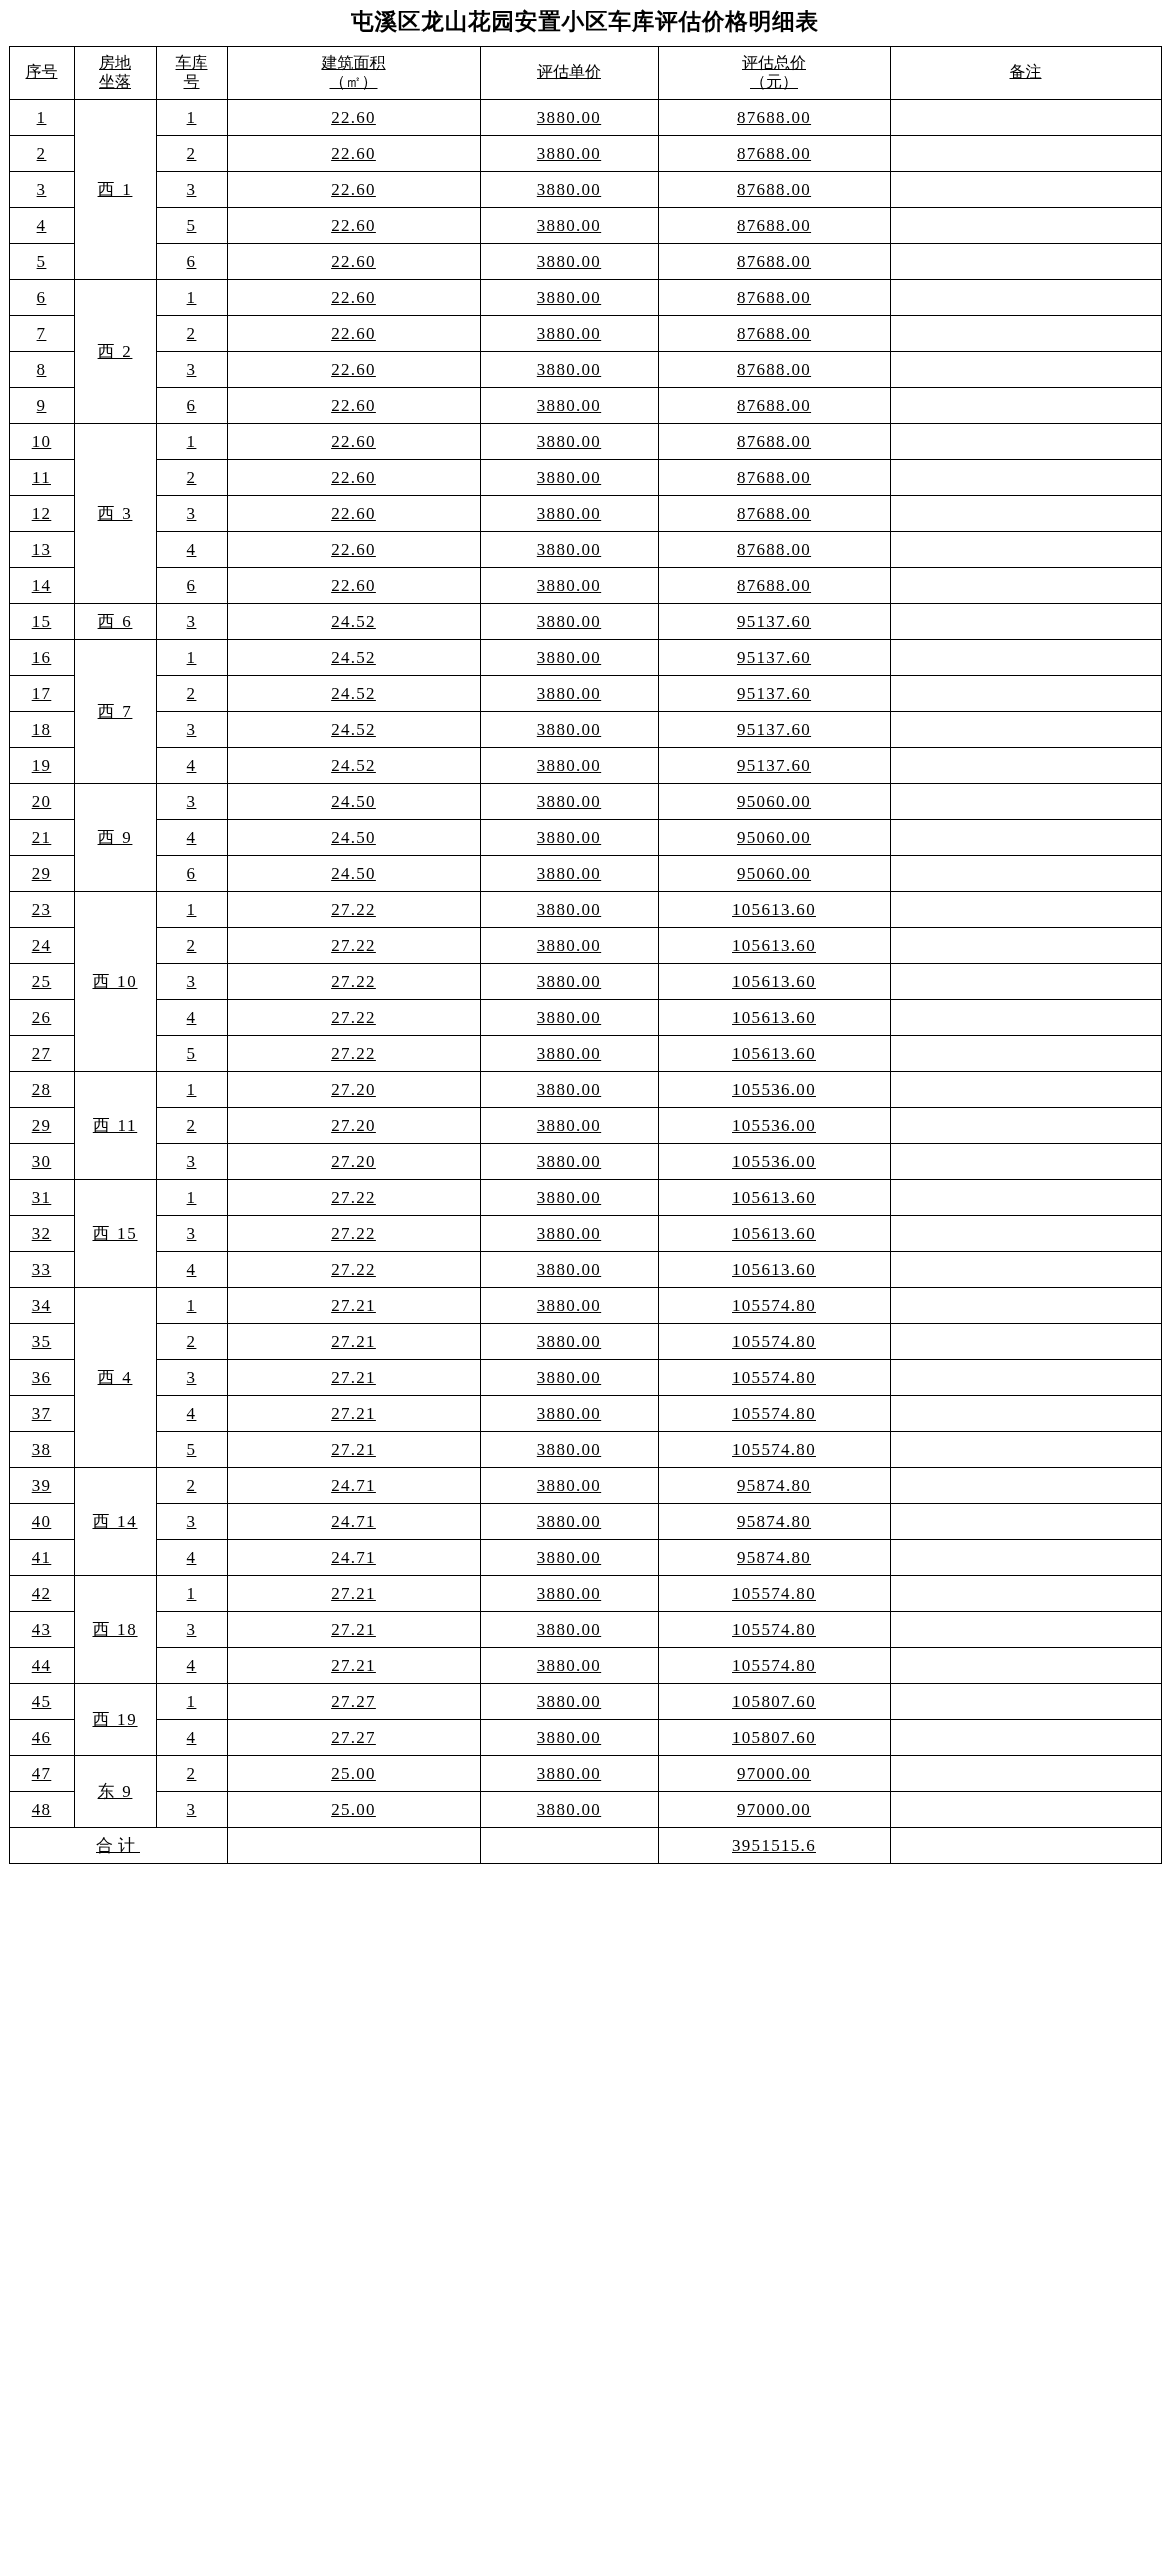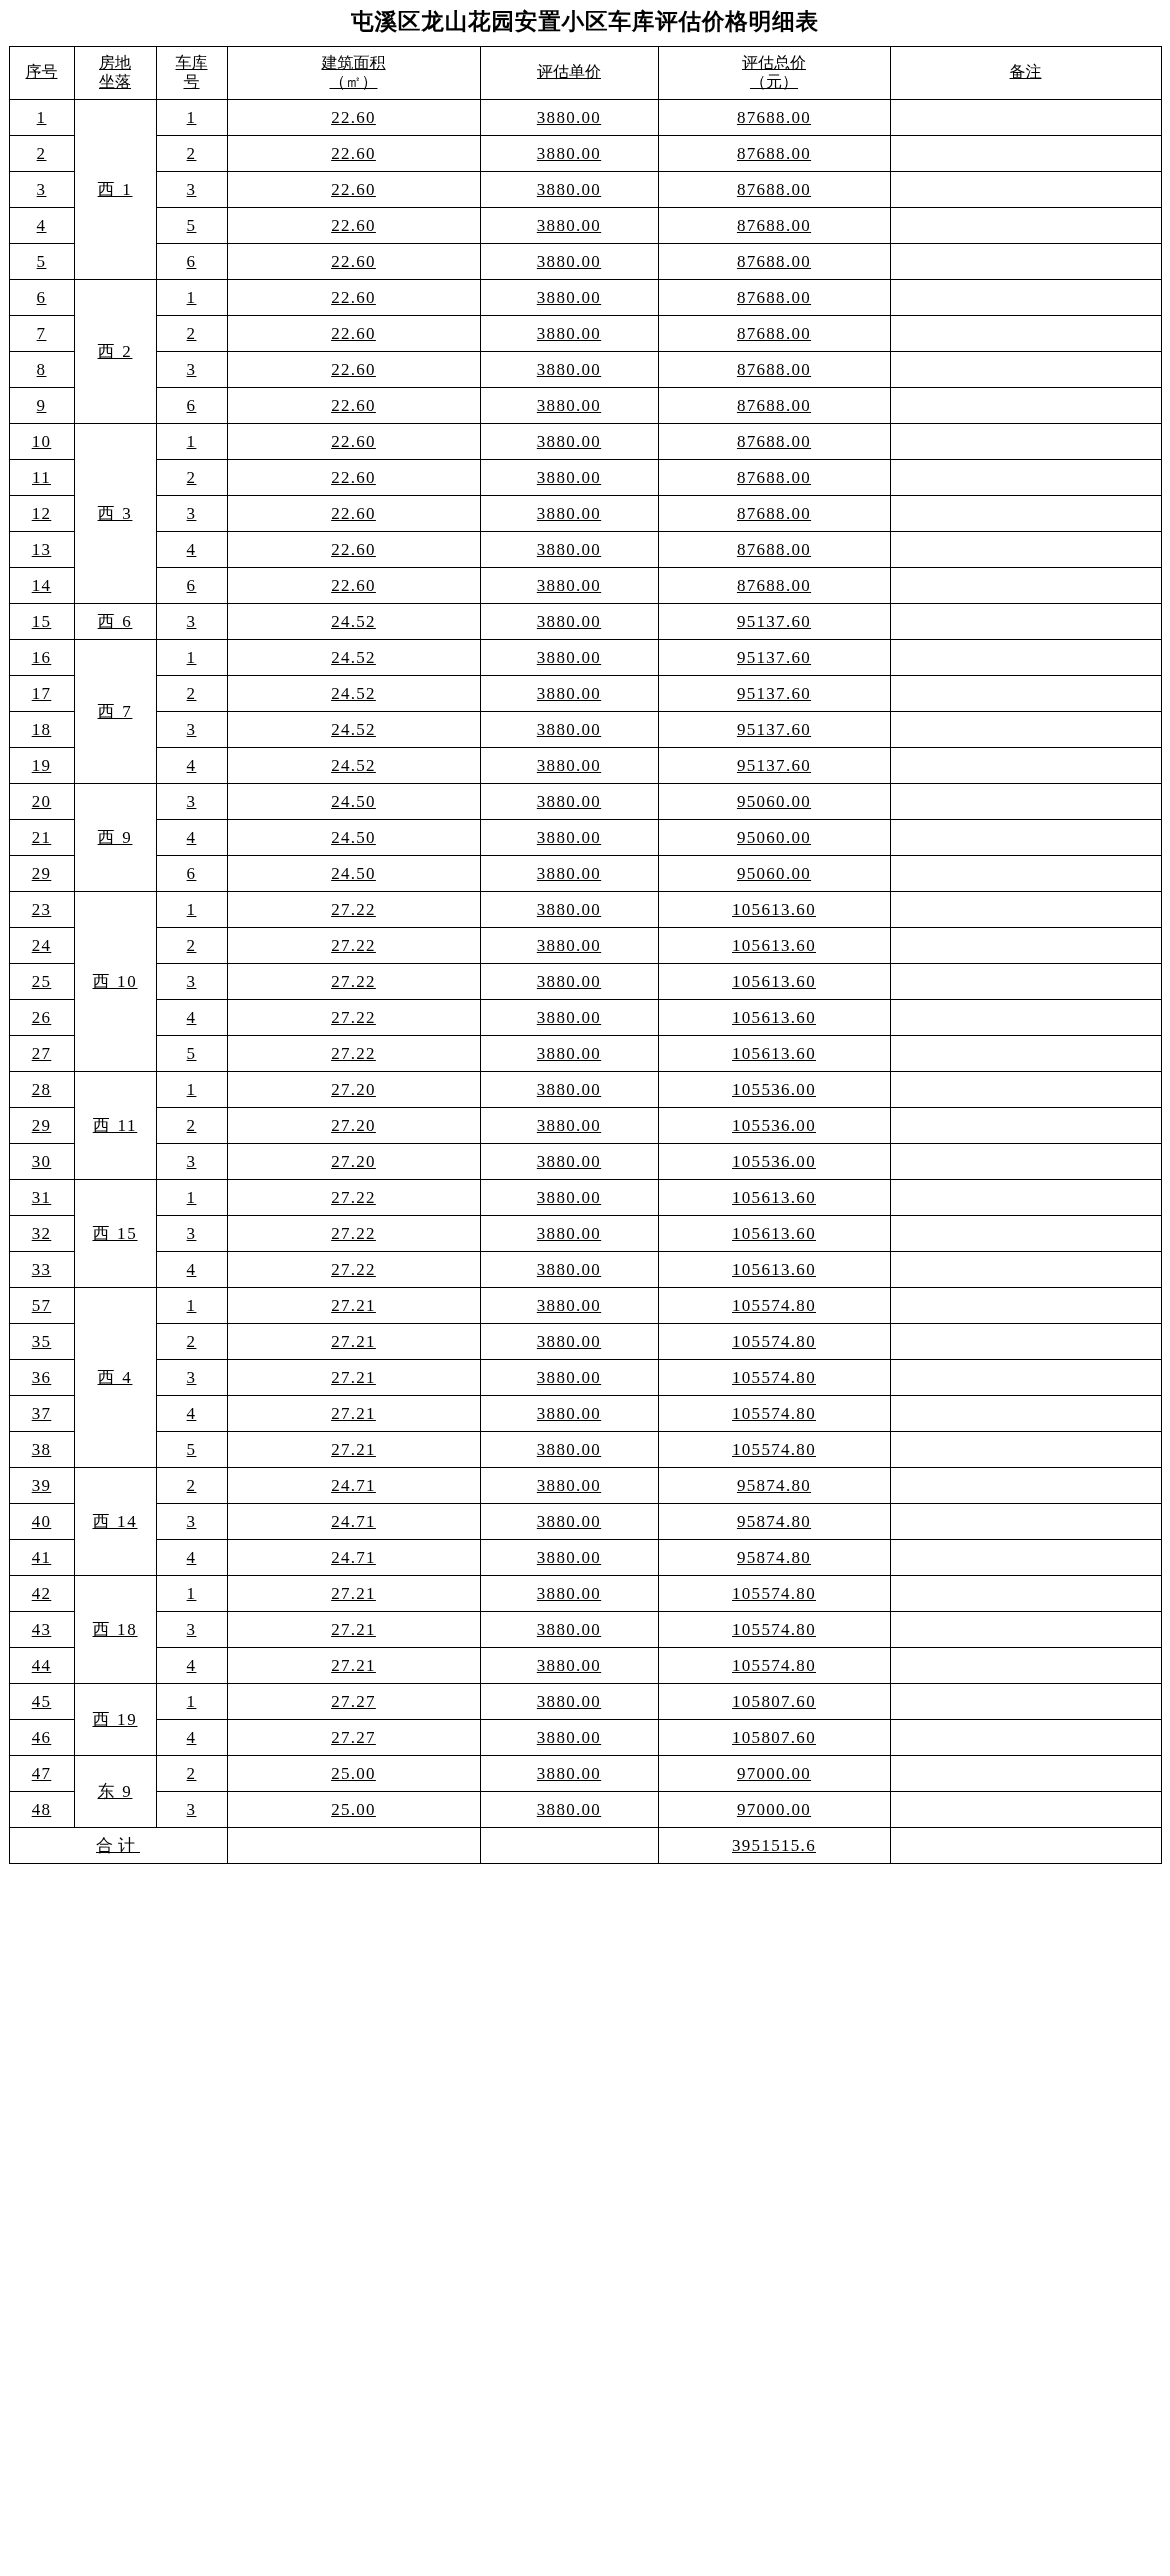--- a/index.html
+++ b/index.html
@@ -382,21 +382,21 @@
         </tr>
         <tr>
           <td class="num">33</td>
           <td class="num">4</td>
           <td class="num">27.22</td>
           <td class="num">3880.00</td>
           <td class="num">105613.60</td>
           <td></td>
         </tr>
         <tr>
-          <td class="num">57</td>
+          <td class="num">34</td>
           <td class="loc-cell" rowspan="5">西 4</td>
           <td class="num">1</td>
           <td class="num">27.21</td>
           <td class="num">3880.00</td>
           <td class="num">105574.80</td>
           <td></td>
         </tr>
         <tr>
           <td class="num">35</td>
           <td class="num">2</td>

